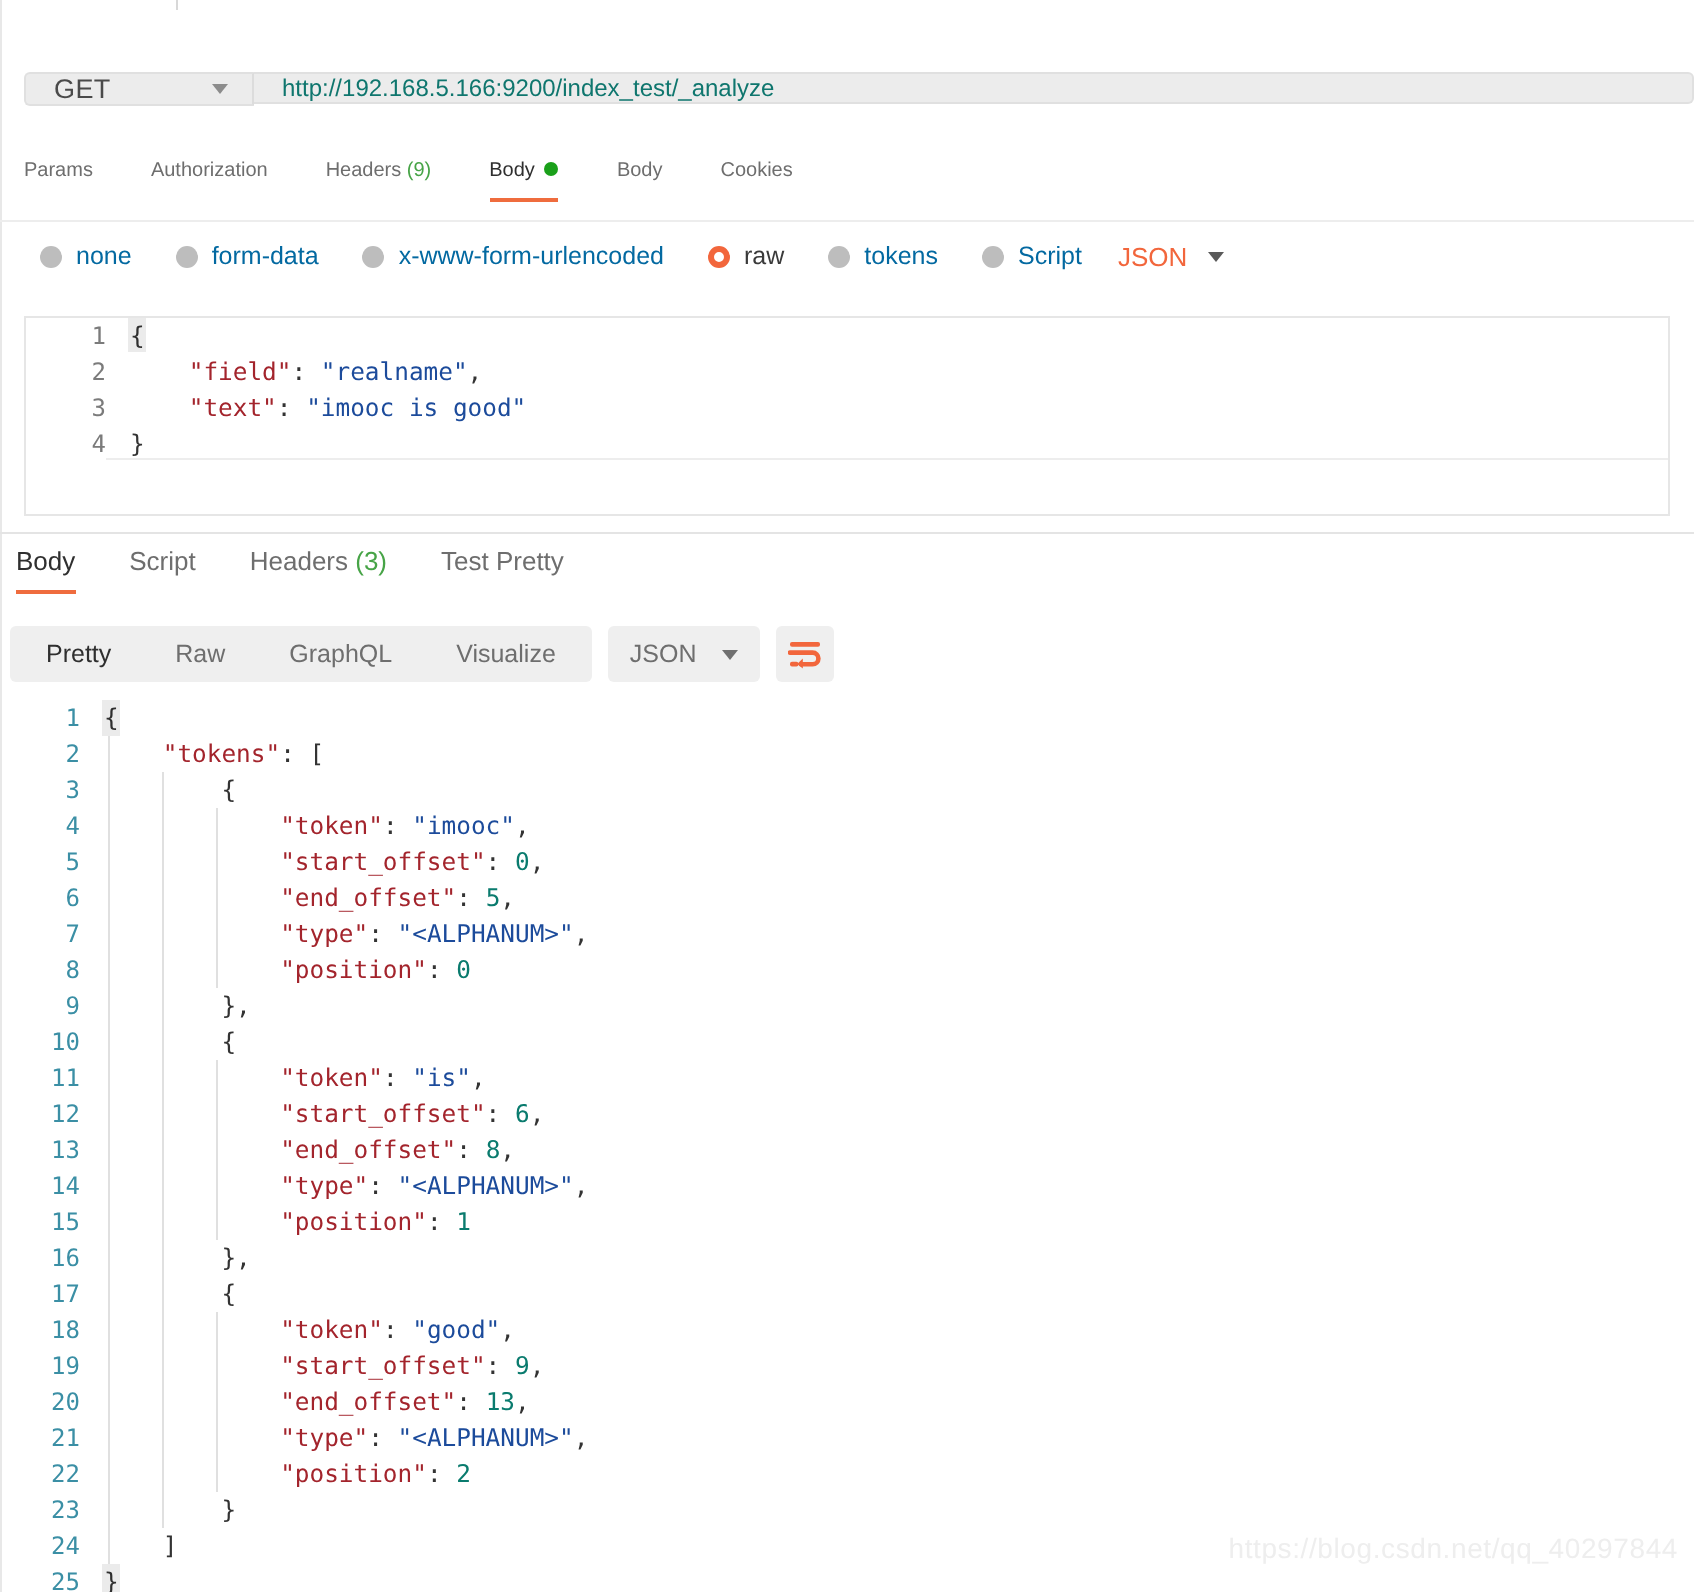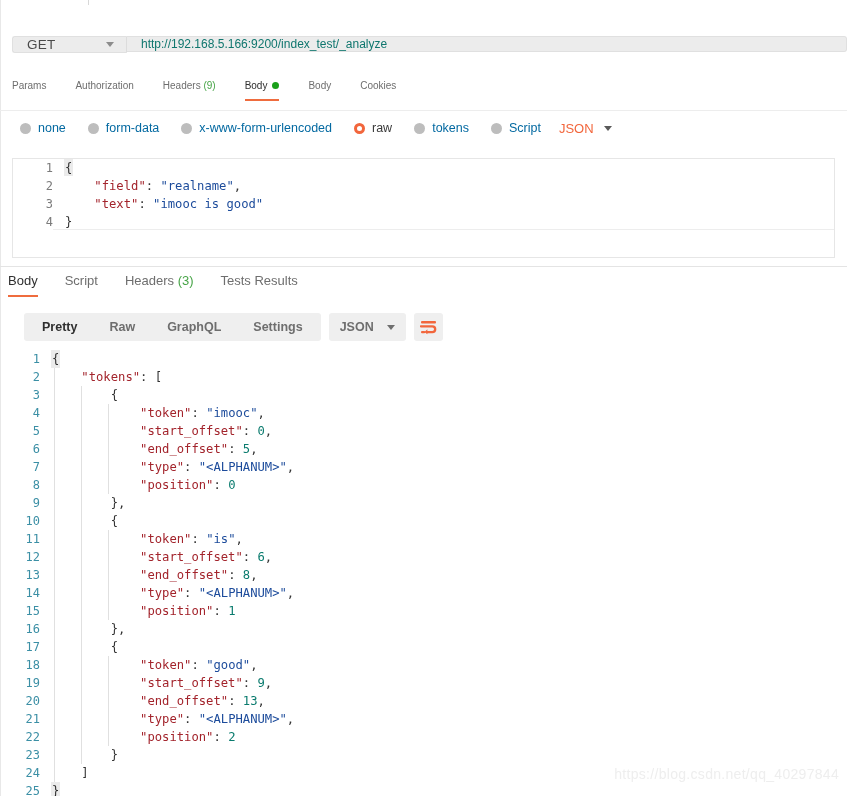--- a/index.html
+++ b/index.html
@@ -275,26 +275,25 @@
     position: absolute;
     left: 0; right: 0; bottom: 0;
     height: 2.5px;
     background: #ef6c3e;
   }
   .restab .count { color: #47a447; }
 
   
   .res-toolbar {
     position: absolute;
-    left: 24px;
+    left: 5px;
     top: 310px;
     height: 34px;
     display: flex;
     align-items: center;
-    font-weight: bold;
   }
   .seg-group {
     display: flex;
     align-items: center;
     background: #efefef;
     border-radius: 3px;
     height: 28px;
     padding: 0 2px;
   }
   .seg {
@@ -443,29 +442,29 @@
     <div class="code" id="req-code"><div class="code-line cursor-line"><span class="ln">1</span><span class="code-body"><span class="cursorbox"></span><span class="tok-punct">{</span></span></div><div class="code-line"><span class="ln">2</span><span class="code-body"><span class="tok-punct">    </span><span class="tok-key">"field"</span><span class="tok-punct">: </span><span class="tok-str">"realname"</span><span class="tok-punct">,</span></span></div><div class="code-line"><span class="ln">3</span><span class="code-body"><span class="tok-punct">    </span><span class="tok-key">"text"</span><span class="tok-punct">: </span><span class="tok-str">"imooc is good"</span></span></div><div class="code-line"><span class="ln">4</span><span class="code-body"><span class="tok-punct">}</span></span></div></div>
     <div class="req-underline"></div>
   </div>
 
   <div class="split-rule"></div>
 
   <div class="res-tabs" id="res-tabs">
       <div class="restab active"><span>Body</span></div>
       <div class="restab"><span>Script</span></div>
       <div class="restab"><span>Headers</span><span class="count"> (3)</span></div>
-      <div class="restab"><span>Tests Results</span></div>
+      <div class="restab"><span>Test Pretty</span></div>
     </div>
 
   <div class="res-toolbar">
     <div class="seg-group" id="seg-group">
         <div class="seg active">Pretty</div>
         <div class="seg">Raw</div>
         <div class="seg">GraphQL</div>
-        <div class="seg">Settings</div>
+        <div class="seg">Visualize</div>
       </div>
     <div class="fmt-group">
       <span class="fmt-label">JSON</span>
       <span class="caret-gray"></span>
     </div>
     <div class="wrap-btn">
       <svg width="17" height="15" viewBox="0 0 17 15">
         <rect x="1" y="1" width="15" height="2.4" rx="1" fill="#f2663c"></rect>
         <path d="M1 6.3 h11.3 a2.9 2.9 0 0 1 0 5.8 H6.4" stroke="#f2663c" stroke-width="2.3" fill="none" stroke-linecap="round"></path>
         <rect x="1" y="10.9" width="4.2" height="2.3" rx="1" fill="#f2663c"></rect>

